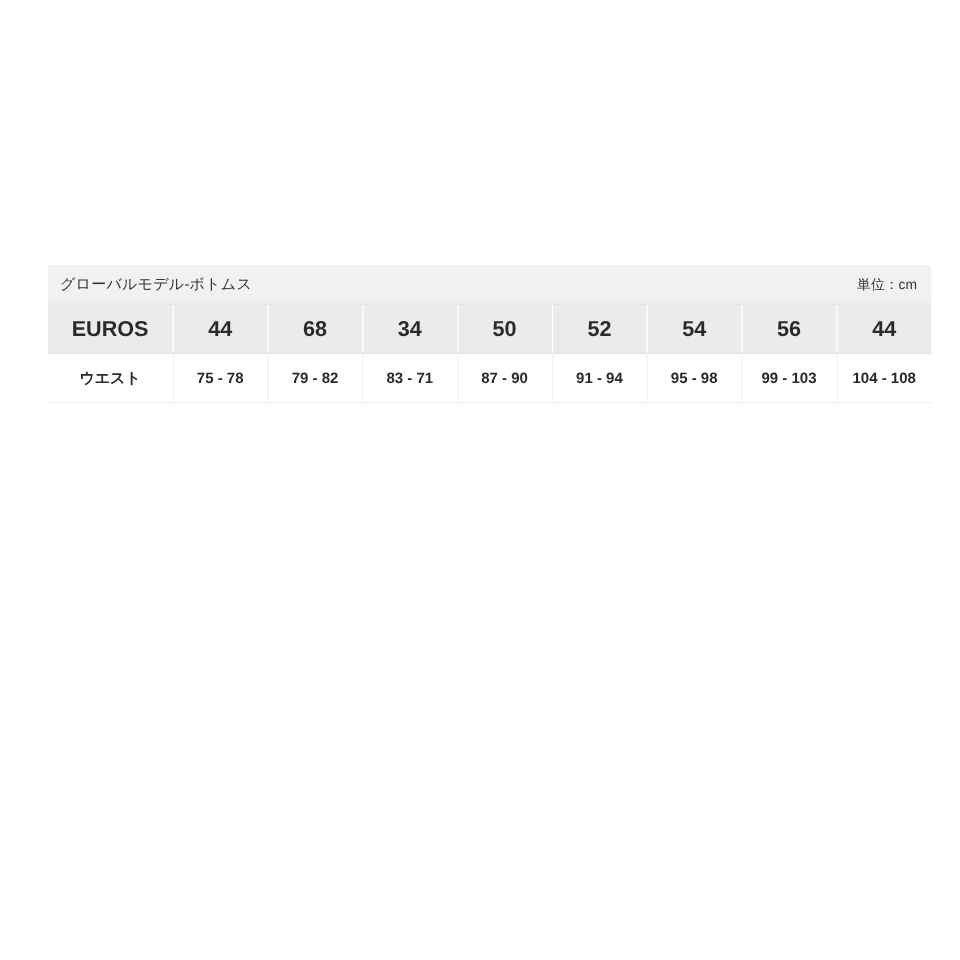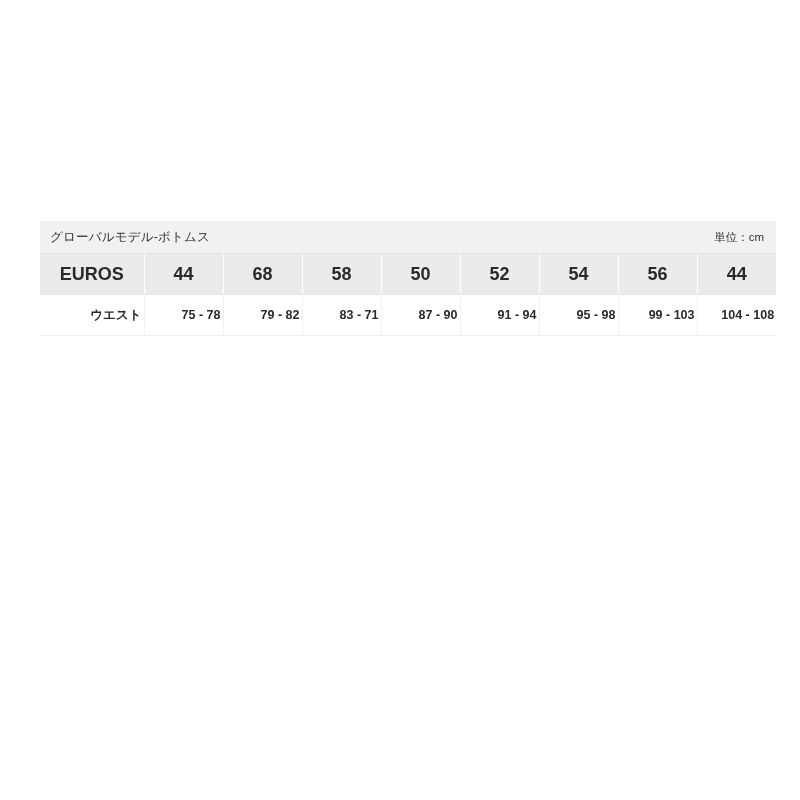--- a/index.html
+++ b/index.html
@@ -80,21 +80,21 @@
 
   
   .chart-body td {
     background: #ffffff;
     border-left: 1px solid #f2f2f2;
     border-bottom: 1px solid #eeefef;
     height: 40px;
     font-size: 12.5px;
     font-weight: bold;
     color: #2a2a2a;
-    text-align: right;
+    text-align: center;
     vertical-align: middle;
     padding: 0 2px;
     white-space: nowrap;
   }
   .chart-body td:first-child {
     border-left: none;
   }
   .chart-body tr:last-child td {
     border-bottom: 1px solid #eeefef;
   }
@@ -131,21 +131,21 @@
             <span class="chart-title">グローバルモデル-ボトムス</span>
             <span class="chart-unit">単位：cm</span>
           </div>
         </td>
       </tr>
 
       <tr class="chart-head">
         <th>EUROS</th>
         <th>44</th>
         <th>68</th>
-        <th>58</th>
+        <th>34</th>
         <th>50</th>
         <th>52</th>
         <th>54</th>
         <th>56</th>
         <th>44</th>
       </tr>
     </thead>
 
     <tbody class="chart-body">
       <tr>

